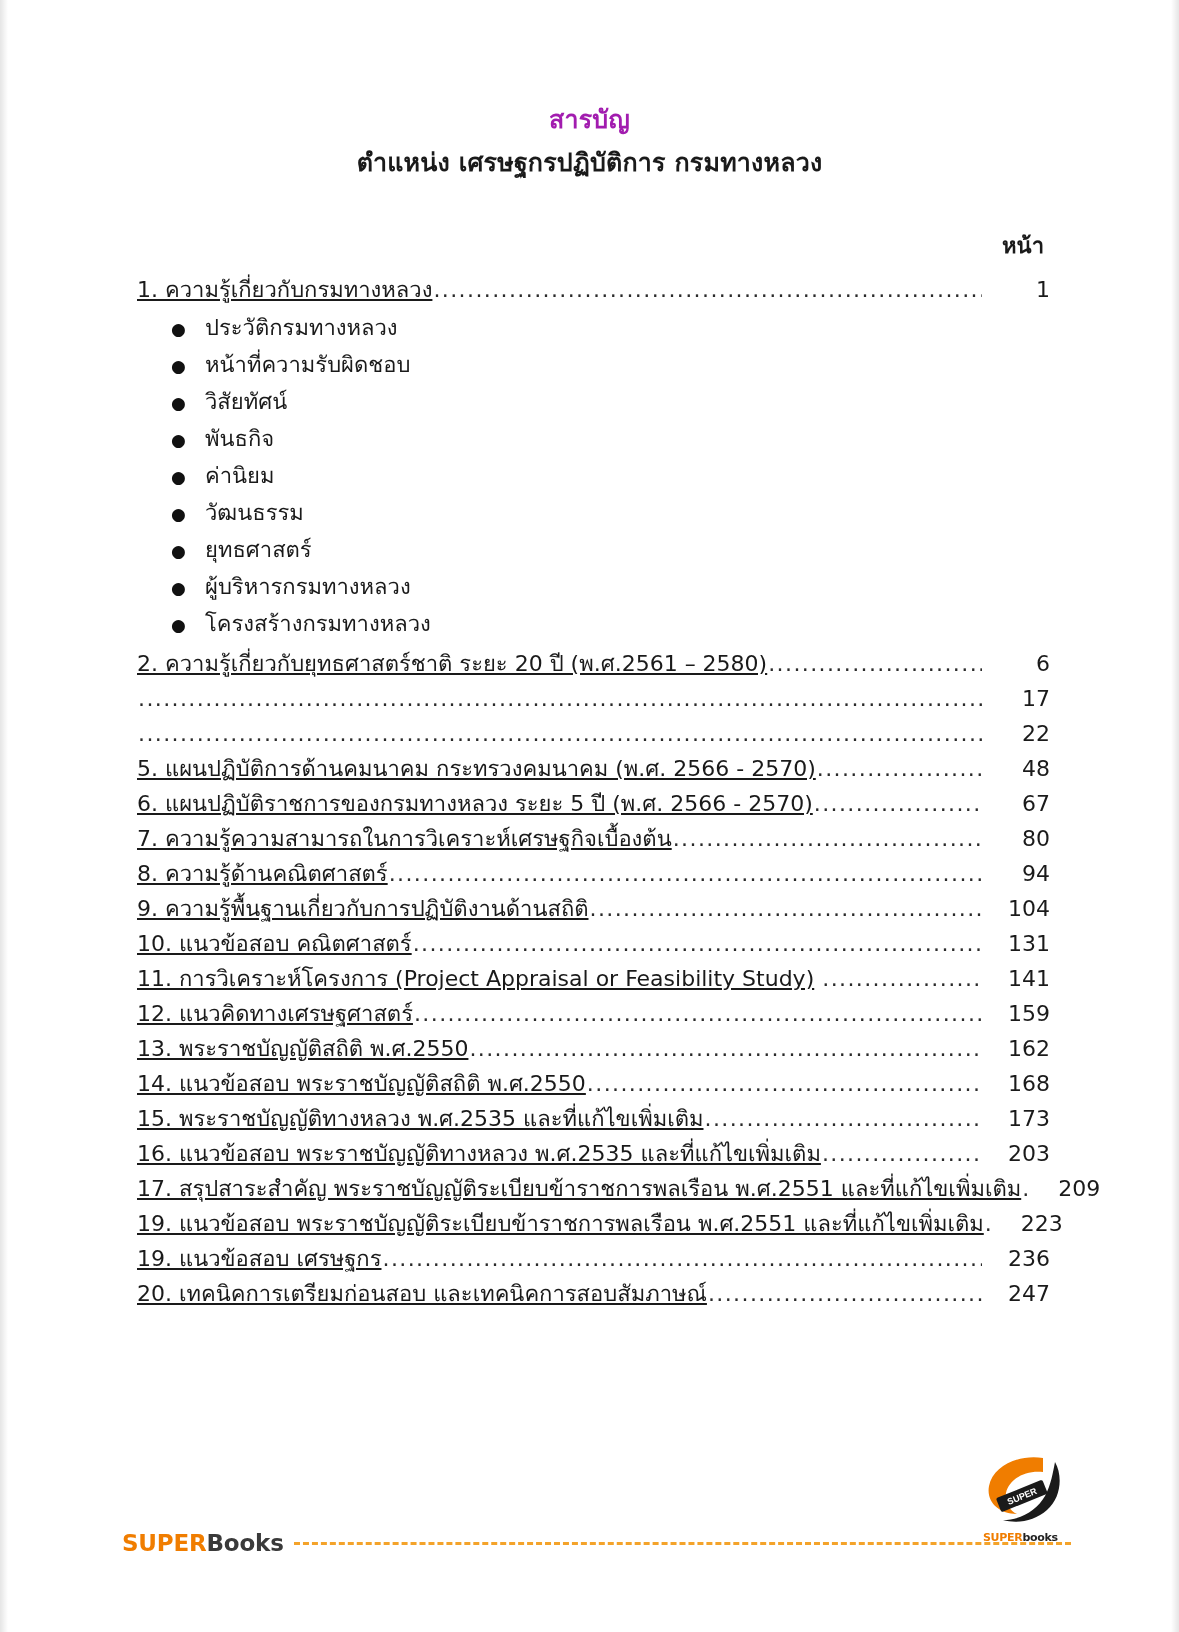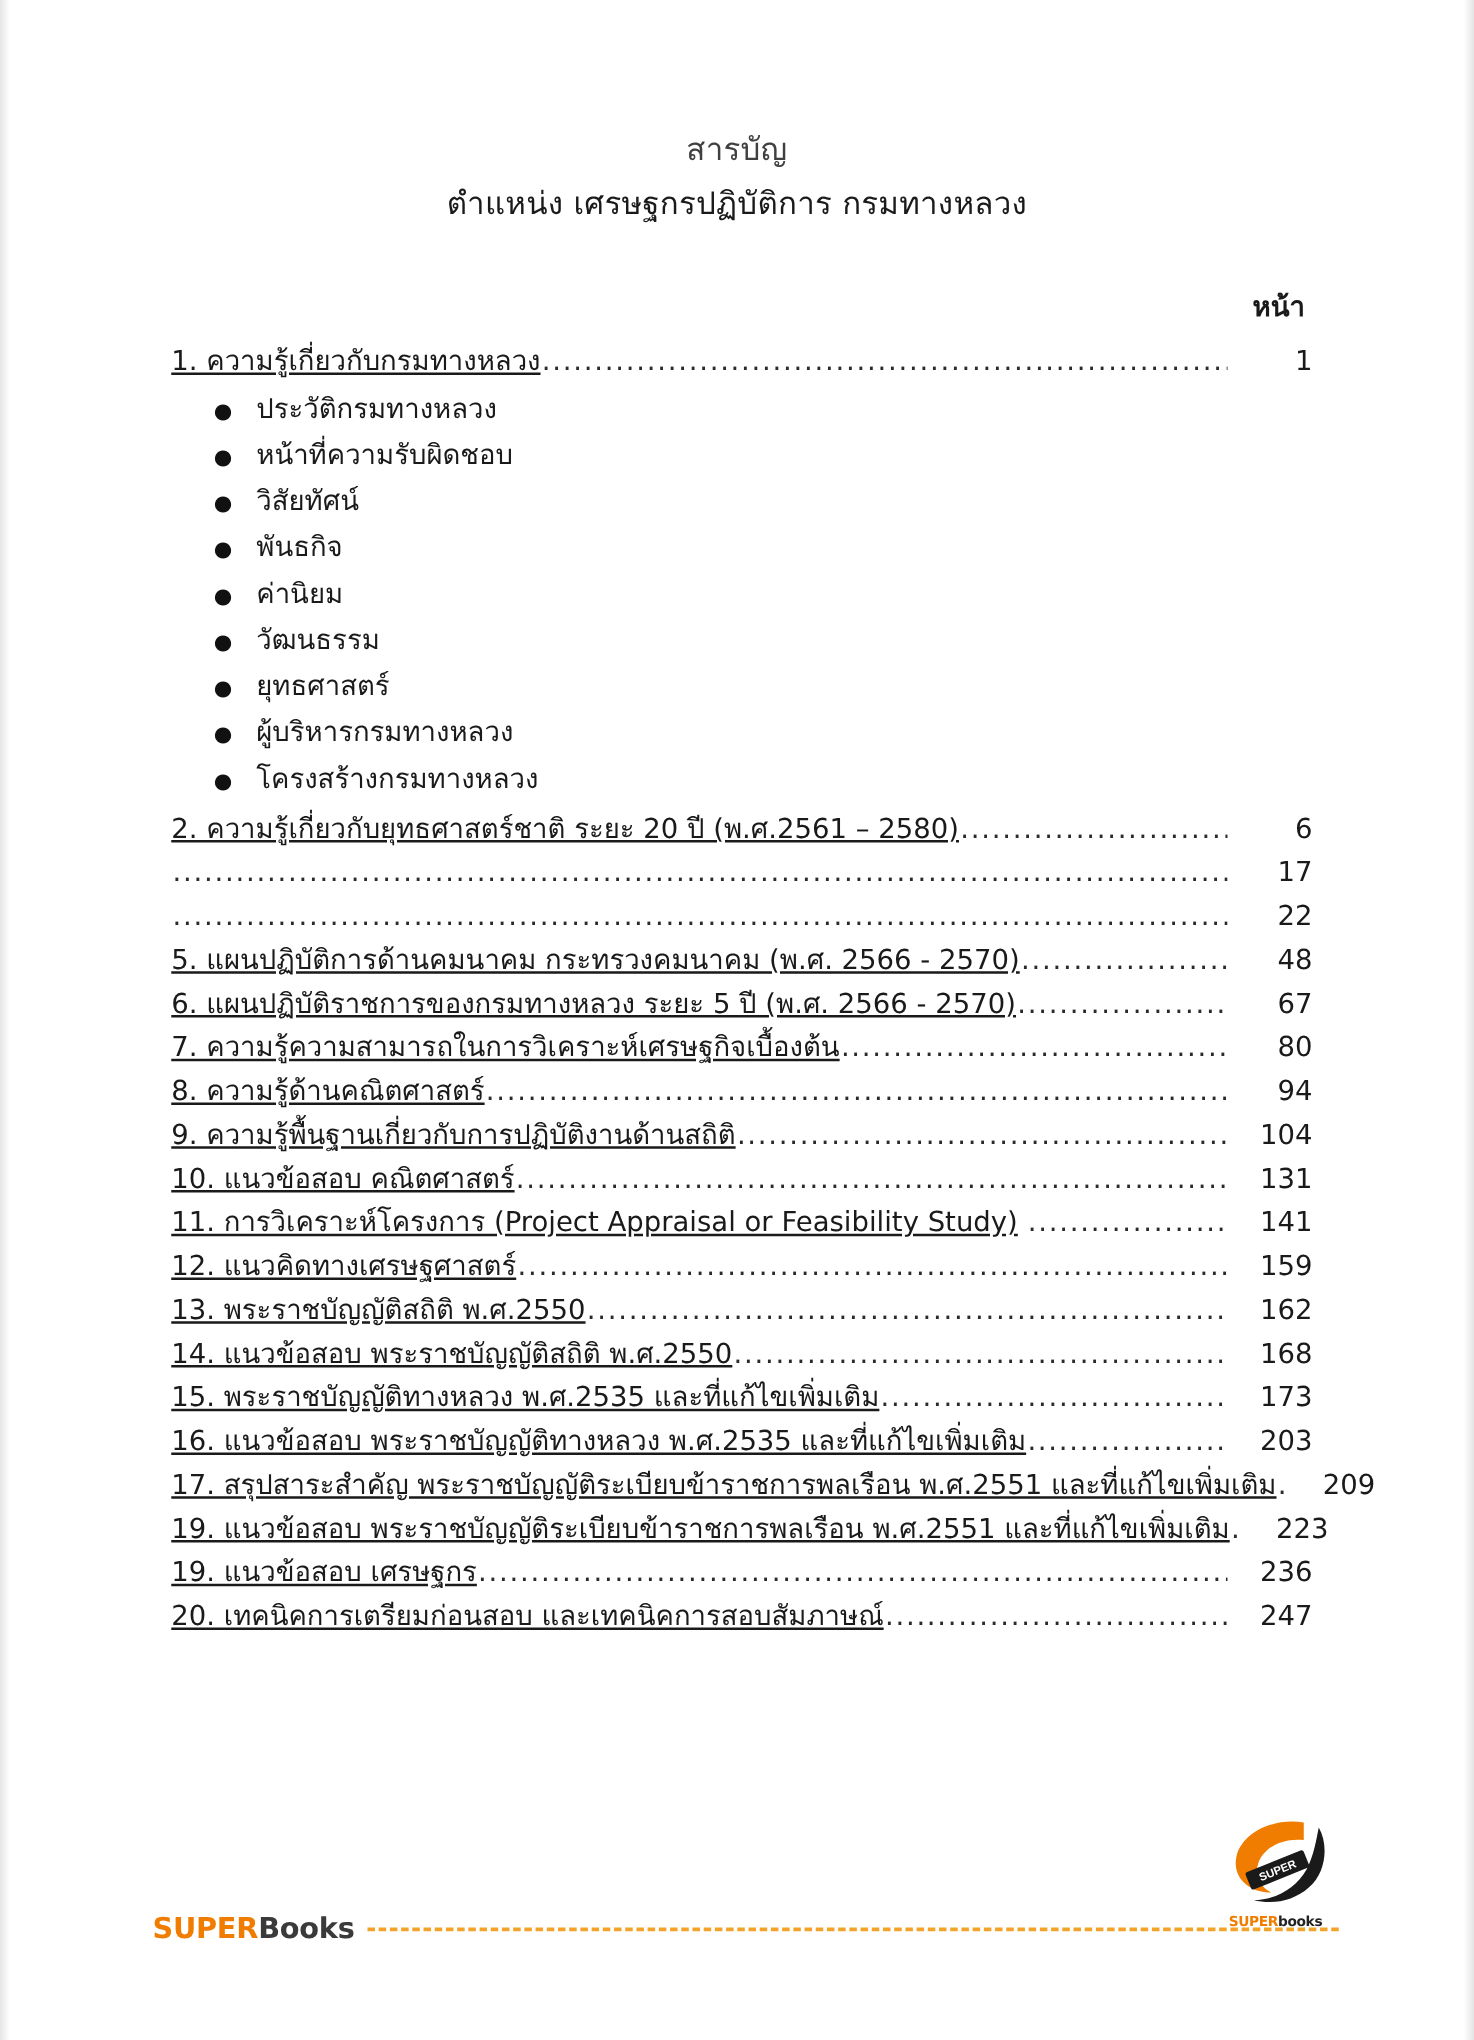--- a/index.html
+++ b/index.html
@@ -44,28 +44,28 @@
     right: 0;
     top: 0;
   }
 
   .title-block {
     text-align: center;
     padding-top: 104px;
   }
   .doc-title {
     font-size: 25px;
-    font-weight: normal;
-    color: #404040;
+    font-weight: bold;
+    color: #a21caf;
     line-height: 1.25;
     letter-spacing: 0.2px;
   }
   .doc-subtitle {
     font-size: 25px;
-    font-weight: normal;
+    font-weight: bold;
     color: #1a1a1a;
     line-height: 1.25;
     margin-top: 12px;
     letter-spacing: 0.2px;
   }
 
   .toc {
     position: absolute;
     left: 137px;
     right: 129px;

